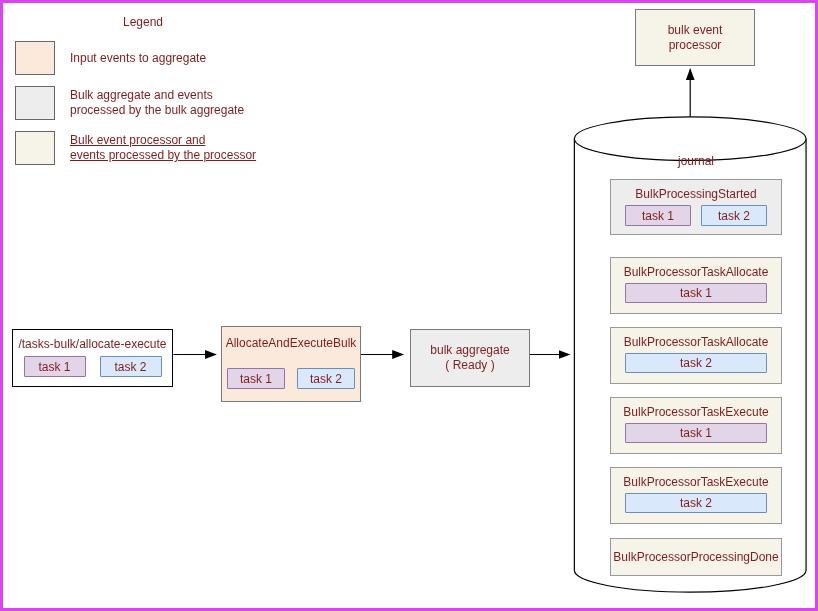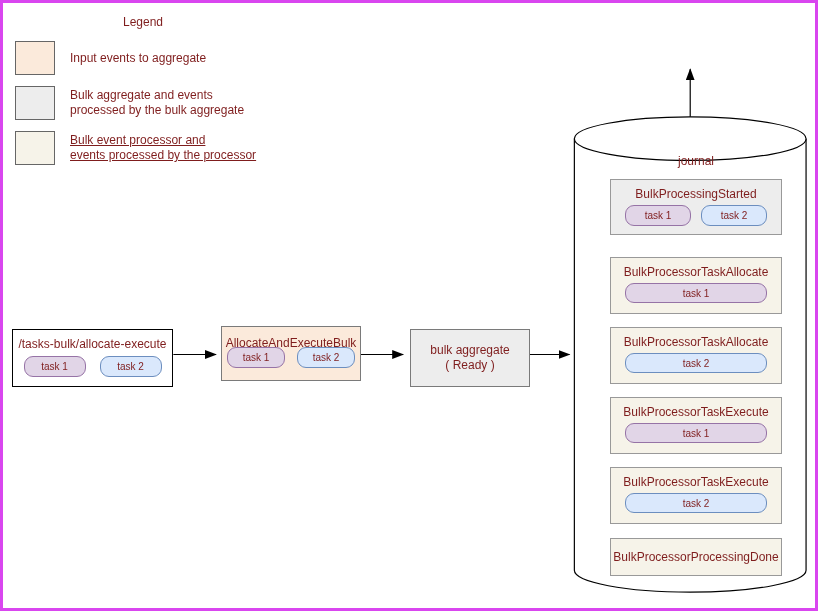--- a/index.html
+++ b/index.html
@@ -13,22 +13,22 @@
   .txt{font-size:12px;line-height:15px;}
   .center{text-align:center;}
   
   .swatch{width:40px;height:34px;border:1px solid #666;}
   
   .node{border:1px solid #7a7a7a;background:#fff;font-size:12px;}
   .node.black{border-color:#000;}
   .node-title{margin-top:7px;text-align:center;white-space:nowrap;}
   .pillrow{position:absolute;left:0;right:0;display:flex;justify-content:center;gap:14px;}
   .pill{
-    box-sizing:border-box;height:21px;border-radius:9px;border:1px solid #999;
-    display:flex;align-items:center;justify-content:center;font-size:10px;white-space:nowrap;
+    box-sizing:border-box;height:21px;border-radius:1px;border:1px solid #999;
+    display:flex;align-items:center;justify-content:center;font-size:12px;white-space:nowrap;
   }
   .pill.small{width:62px;}
   .pill.jsmall{width:66px;}
   .pill.wide{width:142px;height:20px;}
   .vcenter{display:flex;flex-direction:column;align-items:center;justify-content:center;}
   
   .jbox{left:607px;width:172px;border:1px solid #999;}
   .jtitle{margin-top:7px;text-align:center;font-size:12px;white-space:nowrap;}
 </style>
 </head>
@@ -74,33 +74,37 @@
   </div>
 
   <div class="abs node black" style="left:9px;top:326px;width:161px;height:58px;background:#fff;">
     <div class="node-title">/tasks-bulk/allocate-execute</div>
     <div class="pillrow" style="bottom:9px;">
       <span class="pill small" style="background-color: rgb(225, 213, 231); border-color: rgb(150, 115, 166);">task 1</span>
       <span class="pill small" style="background-color: rgb(218, 232, 252); border-color: rgb(108, 142, 191);">task 2</span>
     </div>
   </div>
 
-  <div class="abs node" style="left: 218px; top: 323px; width: 140px; height: 55px; background-color: rgb(251, 234, 219);">
+  <div class="abs node" style="left: 218px; top: 323px; width: 140px; height: 76px; background-color: rgb(251, 234, 219);">
     <div class="node-title" style="margin-top:9px;">AllocateAndExecuteBulk</div>
     <div class="pillrow" style="bottom:12px;gap:12px;">
       <span class="pill small" style="width: 58px; background-color: rgb(225, 213, 231); border-color: rgb(150, 115, 166);">task 1</span>
       <span class="pill small" style="width: 58px; background-color: rgb(218, 232, 252); border-color: rgb(108, 142, 191);">task 2</span>
     </div>
   </div>
 
   <div class="abs node vcenter" style="left: 407px; top: 326px; width: 120px; height: 58px; background-color: rgb(237, 237, 237); text-align: right;">
     <div class="txt">bulk aggregate</div>
     <div class="txt">( Ready )</div>
   </div>
 
+  <div class="abs node vcenter" style="left: 632px; top: 6px; width: 120px; height: 57px; background-color: rgb(246, 243, 233);">
+    <div class="txt">bulk event</div>
+    <div class="txt">processor</div>
+  </div>
 
   <div class="abs txt center" style="left:576px;top:151px;width:234px;">journal</div>
 
   <div class="abs jbox" style="top: 176px; height: 56px; background-color: rgb(237, 237, 237);">
     <div class="jtitle">BulkProcessingStarted</div>
     <div class="pillrow" style="bottom:8px;gap:10px;">
       <span class="pill jsmall" style="background-color: rgb(225, 213, 231); border-color: rgb(150, 115, 166);">task 1</span>
       <span class="pill jsmall" style="background-color: rgb(218, 232, 252); border-color: rgb(108, 142, 191);">task 2</span>
     </div>
   </div>

